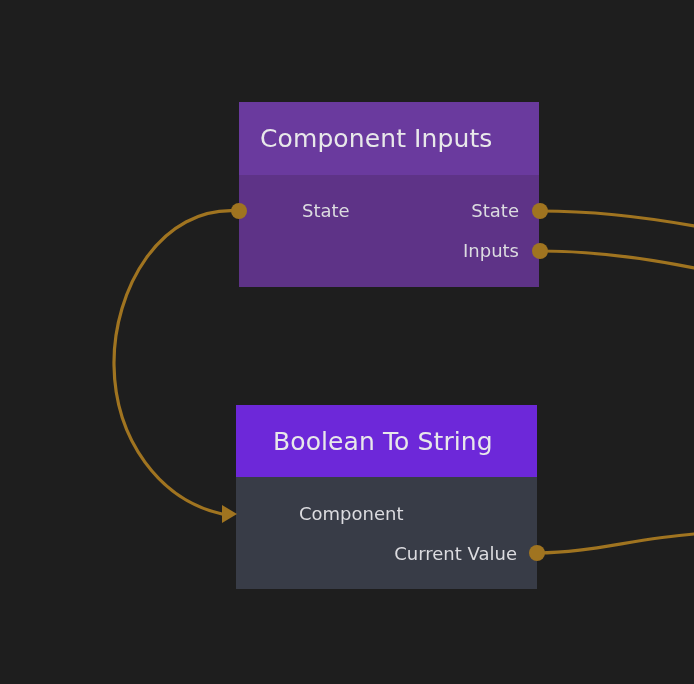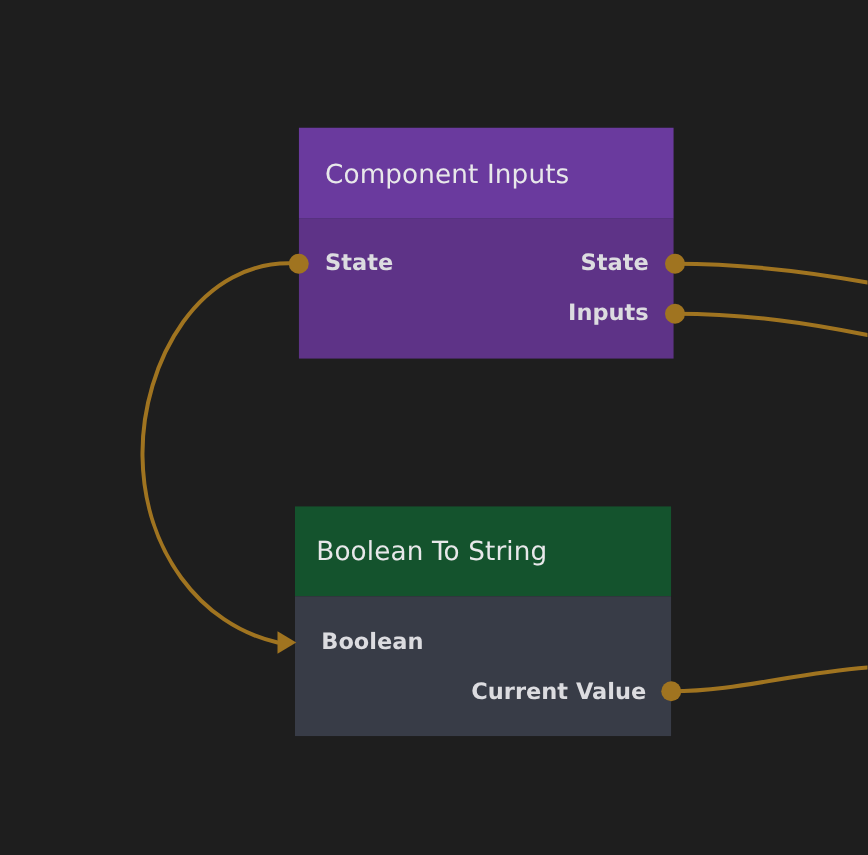--- a/index.html
+++ b/index.html
@@ -38,21 +38,21 @@
 
   .node-header {
     box-sizing: border-box;
     width: 100%;
     display: flex;
     align-items: center;
   }
 
   .node-title {
     color: #e8e8ea;
-    font-size: 21px;
+    font-size: 25px;
     font-weight: 400;
     letter-spacing: 0.1px;
     white-space: nowrap;
   }
 
   .node-body {
     position: relative;
     box-sizing: border-box;
     width: 100%;
   }
@@ -64,22 +64,23 @@
     height: 22px;
     white-space: nowrap;
   }
 
   .port-row.in  { left: 21px; }
   .port-row.out { right: 20px; }
 
   .port-label {
     color: #dcdce0;
     font-size: 18px;
-    font-weight: 700;
+    font-weight: 400;
     line-height: 22px;
+    margin-left: 42px;
   }
 
   
   #node-component-inputs {
     left: 239px;
     top: 102px;
     width: 300px;
     height: 185px;
   }
   #node-component-inputs .node-header {
@@ -97,22 +98,22 @@
 
   
   #node-boolean-to-string {
     left: 236px;
     top: 405px;
     width: 301px;
     height: 184px;
   }
   #node-boolean-to-string .node-header {
     height: 72px;
-    background: #14532d;
-    padding-left: 17px;
+    background: #6d28d9;
+    padding-left: 37px;
   }
   #node-boolean-to-string .node-body {
     height: 112px;
     background: #383c47;
   }
   #row-selector      { top: 26px; }
   #row-current-value { top: 66px; align-items: center; }
 
   
   .port-dot {
@@ -172,21 +173,21 @@
 
   <div class="node" id="node-boolean-to-string">
 
     <div class="node-header">
       <span class="node-title">Boolean To String</span>
     </div>
 
     <div class="node-body">
 
       <div class="port-row in" id="row-selector">
-        <span class="port-label">Boolean</span>
+        <span class="port-label">Component</span>
       </div>
 
       <div class="port-row out" id="row-current-value">
         <span class="port-label">Current Value</span>
       </div>
 
     </div>
   </div>
 
   <div class="port-dot" style="left:231px; top:203px;"></div>

